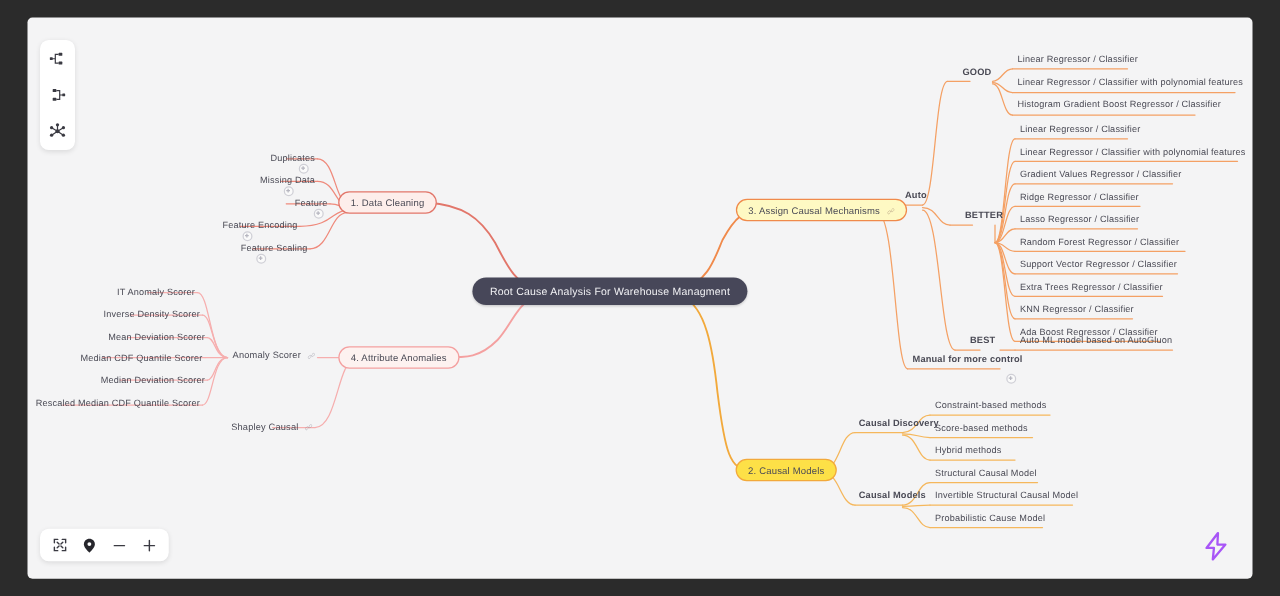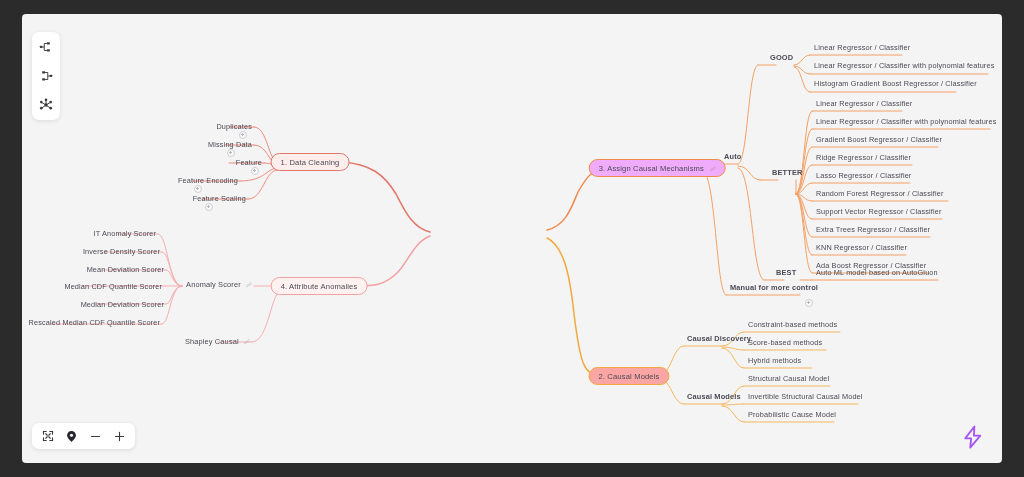--- a/index.html
+++ b/index.html
@@ -212,20 +212,21 @@
 
         <path d="M700 390 C 712 390 712 372 722 372" stroke="#f5b75c" stroke-width="1"></path>
         <path d="M700 391 C 712 391 712 390 722 390" stroke="#f5b75c" stroke-width="1"></path>
         <path d="M700 392 C 712 392 712 408 722 408" stroke="#f5b75c" stroke-width="1"></path>
         <path d="M722 372 H 808" stroke="#f5b75c" stroke-width="1"></path>
         <path d="M722 390 H 836" stroke="#f5b75c" stroke-width="1"></path>
         <path d="M722 408 H 812" stroke="#f5b75c" stroke-width="1"></path>
       </g>
     </svg>
 
+    <div id="root-node" style="left:466px;top:219px">Root Cause Analysis For Warehouse Managment</div>
 
     <div class="node pill" style="left:288px;top:148px;border-color:#e2766a;background:#fdeeeb">1. Data Cleaning</div>
 
     <div class="node leaf" style="left:232px;top:113px">Duplicates</div>
     <div class="toggle" style="left:221px;top:121px"></div>
 
     <div class="node leaf" style="left:232px;top:131px">Missing Data</div>
     <div class="toggle" style="left:209px;top:139px"></div>
 
     <div class="node leaf" style="left:242px;top:149px">Feature</div>
@@ -255,21 +256,21 @@
       </svg>
     </div>
 
     <div class="node leaf" style="left:136px;top:220px">IT Anomaly Scorer</div>
     <div class="node leaf" style="left:140px;top:238px">Inverse Density Scorer</div>
     <div class="node leaf" style="left:144px;top:256px">Mean Deviation Scorer</div>
     <div class="node leaf" style="left:142px;top:273px">Median CDF Quantile Scorer</div>
     <div class="node leaf" style="left:144px;top:291px">Median Deviation Scorer</div>
     <div class="node leaf" style="left:140px;top:309px">Rescaled Median CDF Quantile Scorer</div>
 
-    <div class="node pill" style="left:635px;top:154px;border-color:#f08a4b;background:#f0abfc">
+    <div class="node pill" style="left:635px;top:154px;border-color:#f08a4b;background:#fef9c3">
       <span>3. Assign Causal Mechanisms</span>
       <svg class="clip" viewBox="0 0 16 16">
         <path d="M6.5 9.5 L9.5 6.5 M9.8 4.4 l1.6-1.6 a2.3 2.3 0 0 1 3.2 3.2 l-2.6 2.6 a2.3 2.3 0 0 1-3.2 0
                  M6.2 11.6 l-1.6 1.6 a2.3 2.3 0 0 1-3.2-3.2 l2.6-2.6 a2.3 2.3 0 0 1 3.2 0" fill="none" stroke="#9a7f6d" stroke-width="1.3" stroke-linecap="round"></path>
       </svg>
     </div>
 
     <div class="node topic la" style="left:700px;top:143px">Auto</div>
 
     <div class="node topic la" style="left:706px;top:274px">Manual for more control</div>
@@ -278,32 +279,32 @@
     <div class="node topic la" style="left:746px;top:44px">GOOD</div>
     <div class="node topic la" style="left:748px;top:159px">BETTER</div>
     <div class="node topic la" style="left:752px;top:259px">BEST</div>
 
     <div class="node leaf la" style="left:790px;top:34px">Linear Regressor / Classifier</div>
     <div class="node leaf la" style="left:790px;top:52px">Linear Regressor / Classifier with polynomial features</div>
     <div class="node leaf la" style="left:790px;top:70px">Histogram Gradient Boost Regressor / Classifier</div>
 
     <div class="node leaf la" style="left:792px;top:90px">Linear Regressor / Classifier</div>
     <div class="node leaf la" style="left:792px;top:108px">Linear Regressor / Classifier with polynomial features</div>
-    <div class="node leaf la" style="left:792px;top:126px">Gradient Boost Regressor / Classifier</div>
+    <div class="node leaf la" style="left:792px;top:126px">Gradient Values Regressor / Classifier</div>
     <div class="node leaf la" style="left:792px;top:144px">Ridge Regressor / Classifier</div>
     <div class="node leaf la" style="left:792px;top:162px">Lasso Regressor / Classifier</div>
     <div class="node leaf la" style="left:792px;top:180px">Random Forest Regressor / Classifier</div>
     <div class="node leaf la" style="left:792px;top:198px">Support Vector Regressor / Classifier</div>
     <div class="node leaf la" style="left:792px;top:216px">Extra Trees Regressor / Classifier</div>
     <div class="node leaf la" style="left:792px;top:234px">KNN Regressor / Classifier</div>
     <div class="node leaf la" style="left:792px;top:252px">Ada Boost Regressor / Classifier</div>
 
     <div class="node leaf la" style="left:792px;top:259px">Auto ML model based on AutoGluon</div>
 
-    <div class="node pill" style="left:607px;top:362px;border-color:#f2a93b;background:#fca5a5">2. Causal Models</div>
+    <div class="node pill" style="left:607px;top:362px;border-color:#f2a93b;background:#fde047">2. Causal Models</div>
 
     <div class="node topic la" style="left:663px;top:325px">Causal Discovery</div>
     <div class="node topic la" style="left:663px;top:383px">Causal Models</div>
 
     <div class="node leaf la" style="left:724px;top:311px">Constraint-based methods</div>
     <div class="node leaf la" style="left:724px;top:329px">Score-based methods</div>
     <div class="node leaf la" style="left:724px;top:347px">Hybrid methods</div>
 
     <div class="node leaf la" style="left:724px;top:365px">Structural Causal Model</div>
     <div class="node leaf la" style="left:724px;top:383px">Invertible Structural Causal Model</div>

